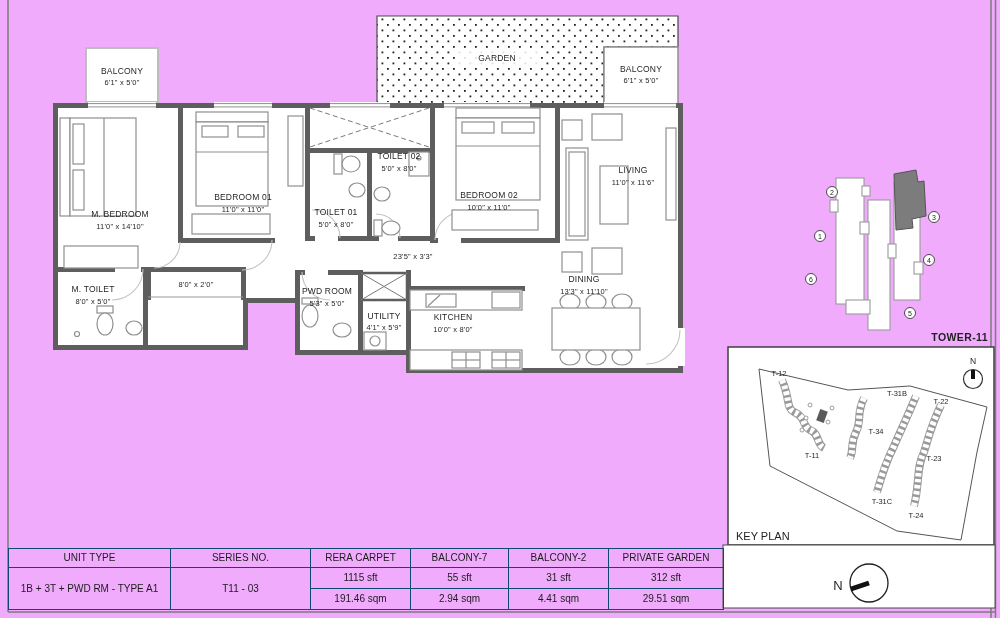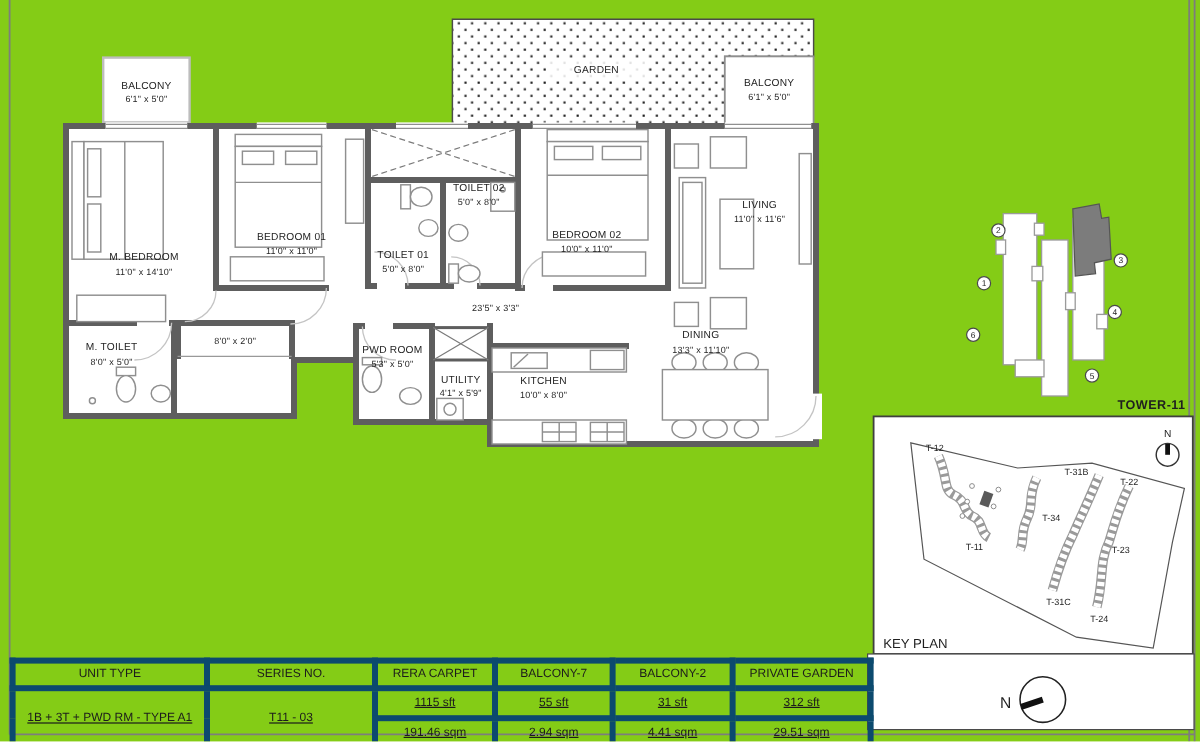--- a/index.html
+++ b/index.html
@@ -1,28 +1,28 @@
 <!DOCTYPE html>
 <html><head>
 <meta charset="utf-8">
 <style>
   html,body{margin:0;padding:0;background:#fff;}
-  .page{position:relative;width:1000px;height:618px;background:#84cc16;overflow:hidden;
+  .page{position:relative;width:1000px;height:618px;background:#f0abfc;overflow:hidden;
         font-family:"Liberation Sans", sans-serif;}
   svg text{font-family:"Liberation Sans", sans-serif;fill:#1f1f1f;}
   .room-name{font-size:8.5px;letter-spacing:.2px;}
   .room-dims{font-size:7.5px;letter-spacing:.2px;}
   .mid{text-anchor:middle;}
   
   .area-table{position:absolute;left:8px;top:548px;width:715px;height:60px;
               border-collapse:collapse;table-layout:fixed;}
-  .area-table th,.area-table td{border:5px solid #0c4a6e;font-size:10px;font-weight:normal;
+  .area-table th,.area-table td{border:1px solid #0c4a6e;font-size:10px;font-weight:normal;
               text-align:center;color:#1c1c1c;padding:0;line-height:1;}
   .area-table th{height:18px;}
-  .area-table td{height:20px;text-decoration:underline;}
+  .area-table td{height:20px;}
 </style>
 </head>
 <body>
 
 <div class="page">
 
 <svg width="1000" height="618" viewBox="0 0 1000 618">
   <defs>
     <pattern id="dots" width="11" height="11" patternUnits="userSpaceOnUse">
       <rect width="11" height="11" fill="#ffffff"></rect>

